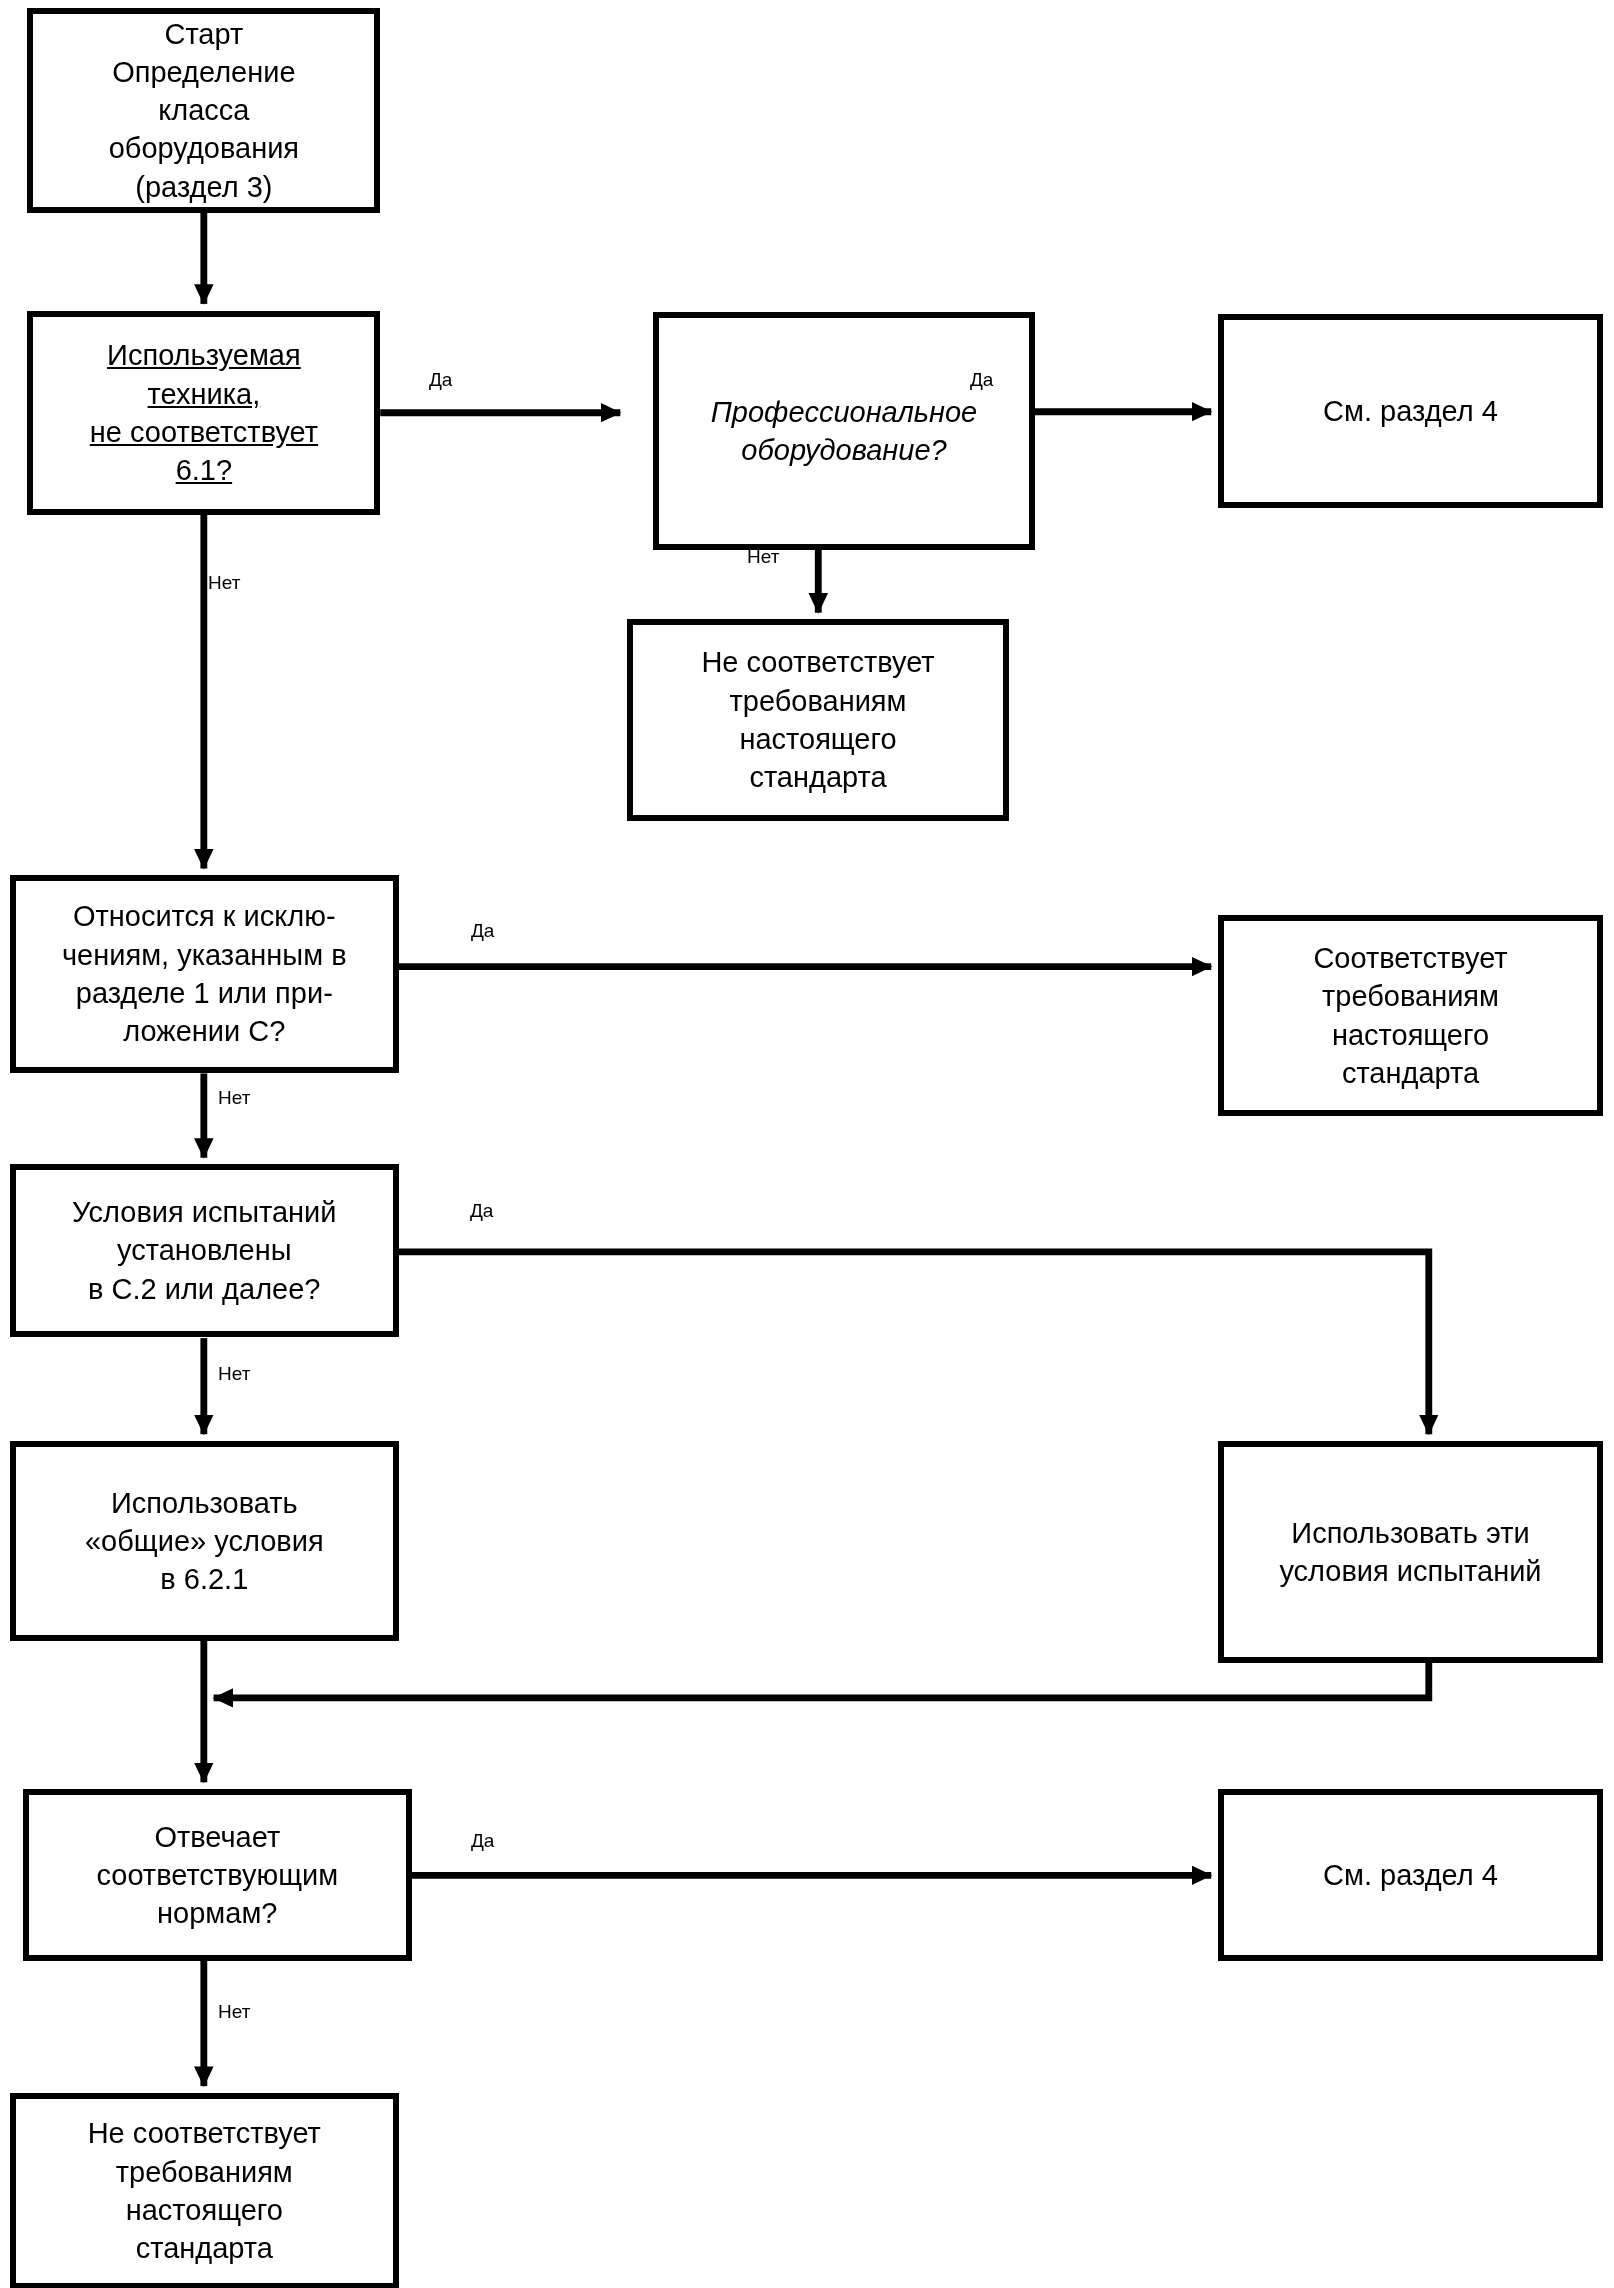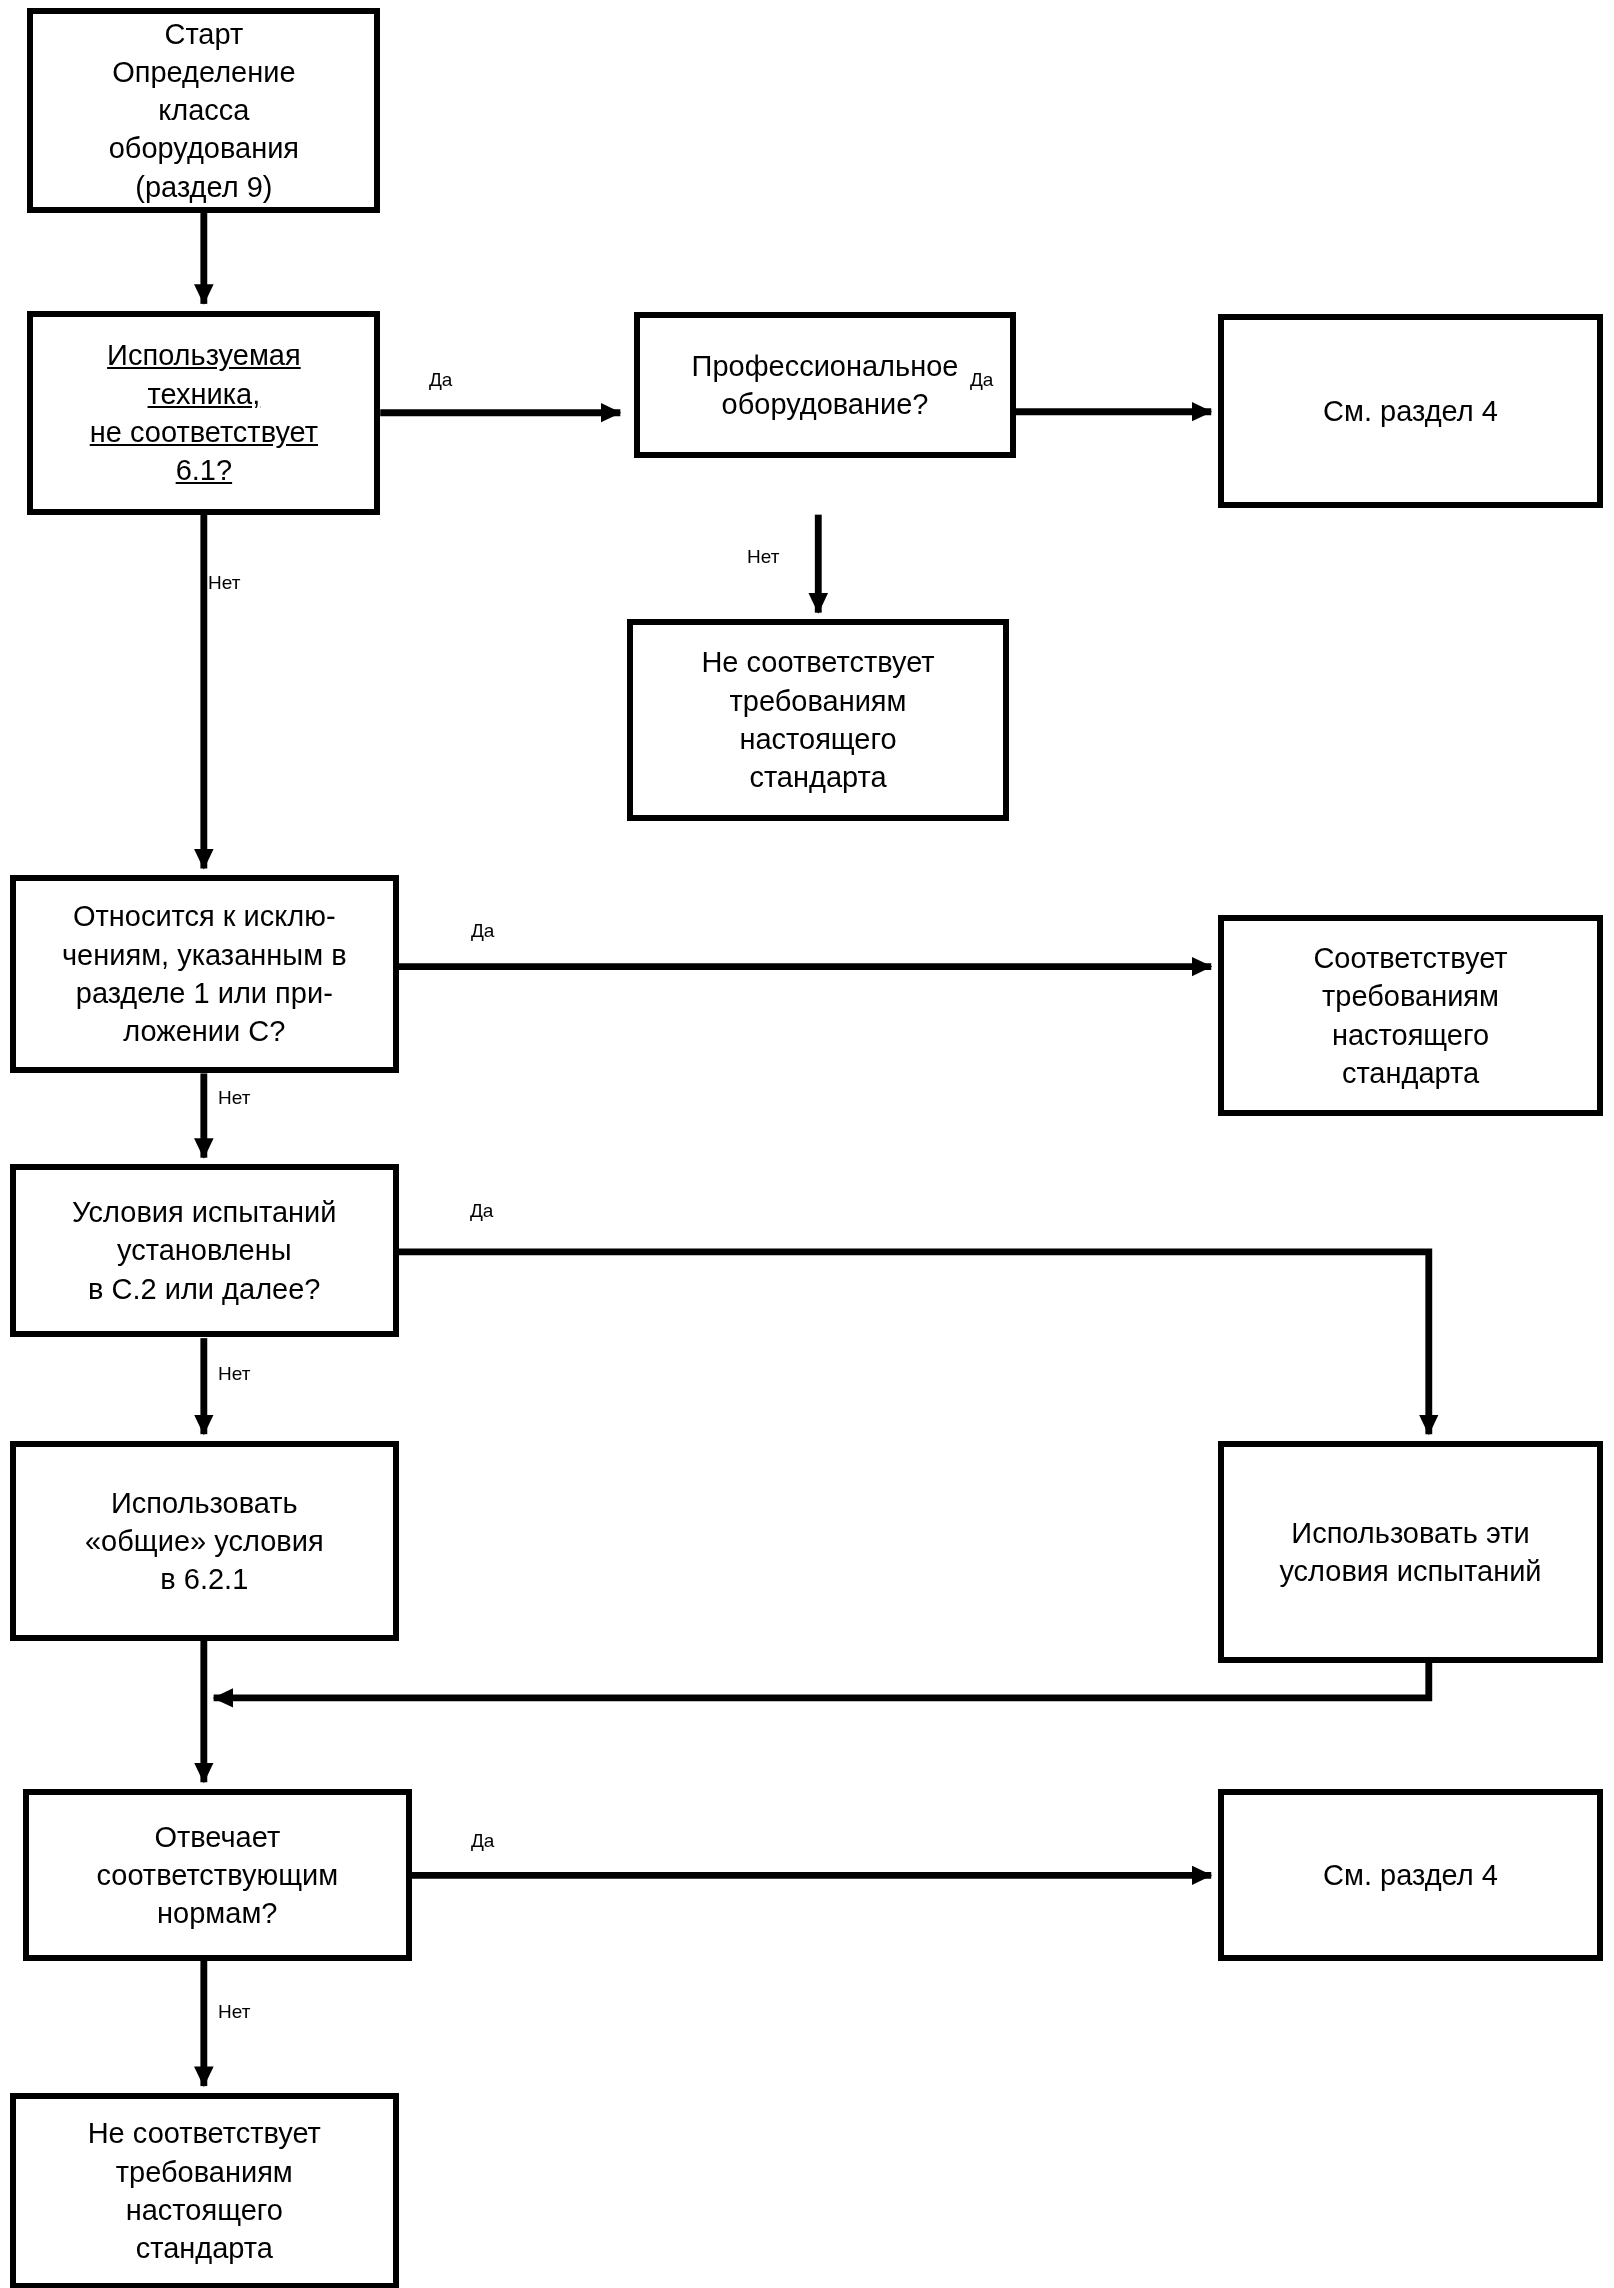--- a/index.html
+++ b/index.html
@@ -77,26 +77,26 @@
         <path d="M 208,1650 L 208,1818" stroke="#000000" stroke-width="7" fill="none" stroke-linecap="butt" stroke-linejoin="miter" marker-end="url(#arrowhead)"></path>
         <path d="M 407,1913 L 1236,1913" stroke="#000000" stroke-width="7" fill="none" stroke-linecap="butt" stroke-linejoin="miter" marker-end="url(#arrowhead)"></path>
         <path d="M 208,2000 L 208,2128" stroke="#000000" stroke-width="7" fill="none" stroke-linecap="butt" stroke-linejoin="miter" marker-end="url(#arrowhead)"></path>
       </g>
   </svg>
   <div id="nodes-layer">
       <div class="node" style="left: 27.4px; top: 7.8px; width: 353px; height: 205px;">Старт
 Определение
 класса
 оборудования
-(раздел 9)</div>
+(раздел 3)</div>
       <div class="node" style="left: 27.4px; top: 311px; width: 353px; height: 204px; text-decoration: underline;">Используемая
 техника,
 не соответствует
 6.1?</div>
-      <div class="node" style="left: 634px; top: 312px; width: 382px; height: 146px;">Профессиональное
+      <div class="node" style="left: 653px; top: 312px; width: 382px; height: 238px; font-style: italic;">Профессиональное
 оборудование?</div>
       <div class="node" style="left: 1218px; top: 314px; width: 385px; height: 194px;">См. раздел 4</div>
       <div class="node" style="left: 627px; top: 619px; width: 382px; height: 202px;">Не соответствует
 требованиям
 настоящего
 стандарта</div>
       <div class="node" style="left: 9.8px; top: 875px; width: 389px; height: 198px;">Относится к исклю-
 чениям, указанным в
 разделе 1 или при-
 ложении C?</div>

